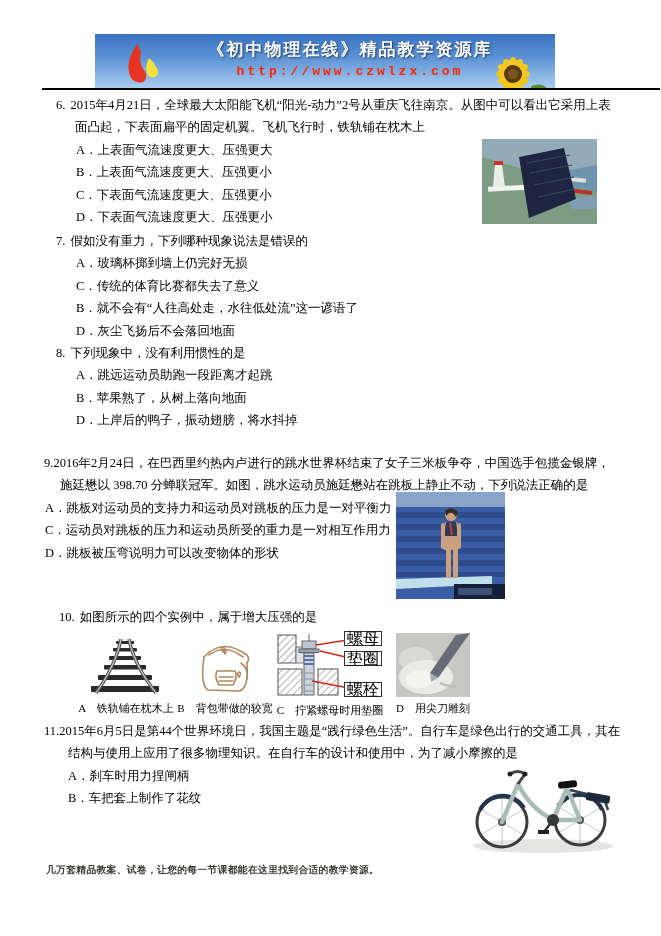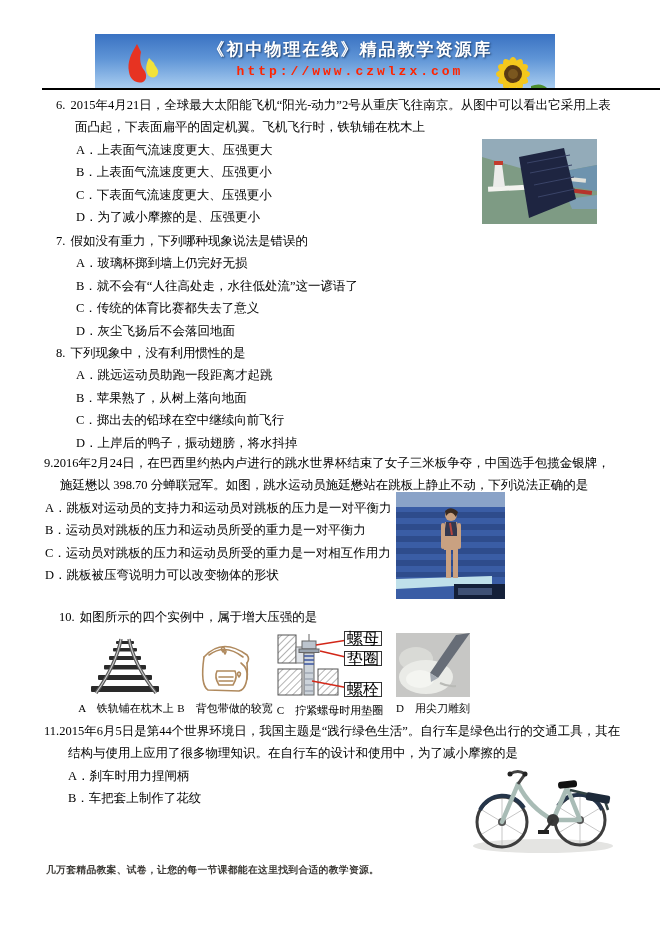--- a/index.html
+++ b/index.html
@@ -83,21 +83,21 @@
   <div class="header-rule"></div>
 
   <div class="q" style="left:56px;top:94px;width:562px;">
     <div class="stem">
       <span class="qnum">6.</span><span>2015年4月21日，全球最大太阳能飞机“阳光-动力”2号从重庆飞往南京。从图中可以看出它采用上表面凸起，下表面扁平的固定机翼。飞机飞行时，铁轨铺在枕木上</span>
     </div>
     <div class="opts">
       <div class="opt">A．上表面气流速度更大、压强更大</div>
       <div class="opt">B．上表面气流速度更大、压强更小</div>
       <div class="opt">C．下表面气流速度更大、压强更小</div>
-      <div class="opt">D．为了减小摩擦的是、压强更小</div>
+      <div class="opt">D．下表面气流速度更大、压强更小</div>
     </div>
   </div>
 
   <svg class="qimg plane-img" viewBox="0 0 115 85">
     <rect width="115" height="85" fill="#7e9b84"></rect>
     <polygon points="0,0 115,0 115,26 62,36 0,18" fill="#93abb9"></polygon>
     <polygon points="62,36 115,26 115,52 78,46" fill="#6e93ae"></polygon>
     <polygon points="86,60 115,56 115,70 90,70" fill="#7fa0b4"></polygon>
     <rect x="6" y="46" width="66" height="5" fill="#f3f3ef" transform="rotate(-3 39 48)"></rect>
     <polygon points="13,25 20,25 23,48 11,48" fill="#ececea"></polygon>
@@ -107,45 +107,43 @@
     <polygon points="37,18 82,9 94,60 47,79" fill="#1e2541"></polygon>
     <path d="M45,24 L88,16 M48,34 L90,26 M52,46 L92,38 M56,58 L93,50" stroke="#3a4468" stroke-width="1" fill="none"></path>
   </svg>
 
   <div class="q" style="left:56px;top:230px;width:562px;">
     <div class="stem">
       <span class="qnum">7.</span><span>假如没有重力，下列哪种现象说法是错误的</span>
     </div>
     <div class="opts">
       <div class="opt">A．玻璃杯掷到墙上仍完好无损</div>
+      <div class="opt">C．传统的体育比赛都失去了意义</div>
       <div class="opt">B．就不会有“人往高处走，水往低处流”这一谚语了</div>
-      <div class="opt">C．传统的体育比赛都失去了意义</div>
       <div class="opt">D．灰尘飞扬后不会落回地面</div>
     </div>
   </div>
 
   <div class="q" style="left:56px;top:342px;width:562px;">
     <div class="stem">
       <span class="qnum">8.</span><span>下列现象中，没有利用惯性的是</span>
     </div>
     <div class="opts">
       <div class="opt">A．跳远运动员助跑一段距离才起跳</div>
       <div class="opt">B．苹果熟了，从树上落向地面</div>
-      <div class="opt">C．掷出去的铅球在空中继续向前飞行</div>
       <div class="opt">D．上岸后的鸭子，振动翅膀，将水抖掉</div>
     </div>
   </div>
 
   <div class="q" style="left:44px;top:452px;width:578px;">
     <div class="q9stem">
       <span class="qnum">9.</span><span>2016年2月24日，在巴西里约热内卢进行的跳水世界杯结束了女子三米板争夺，中国选手包揽金银牌，施廷懋以 398.70 分蝉联冠军。如图，跳水运动员施廷懋站在跳板上静止不动，下列说法正确的是</span>
     </div>
     <div class="opts0">
       <div class="opt">A．跳板对运动员的支持力和运动员对跳板的压力是一对平衡力</div>
-      <div class="opt">B．运动员对跳板的压力和运动员所受的重力是一对平衡力</div>
       <div class="opt">C．运动员对跳板的压力和运动员所受的重力是一对相互作用力</div>
       <div class="opt">D．跳板被压弯说明力可以改变物体的形状</div>
     </div>
   </div>
 
   <svg class="qimg diver-img" viewBox="0 0 109 107">
     <rect width="109" height="107" fill="#3a5da5"></rect>
     <rect y="0" width="109" height="15" fill="#8aa3c8"></rect>
     <g fill="#2e4c8c">
       <rect y="20" width="109" height="6"></rect>

